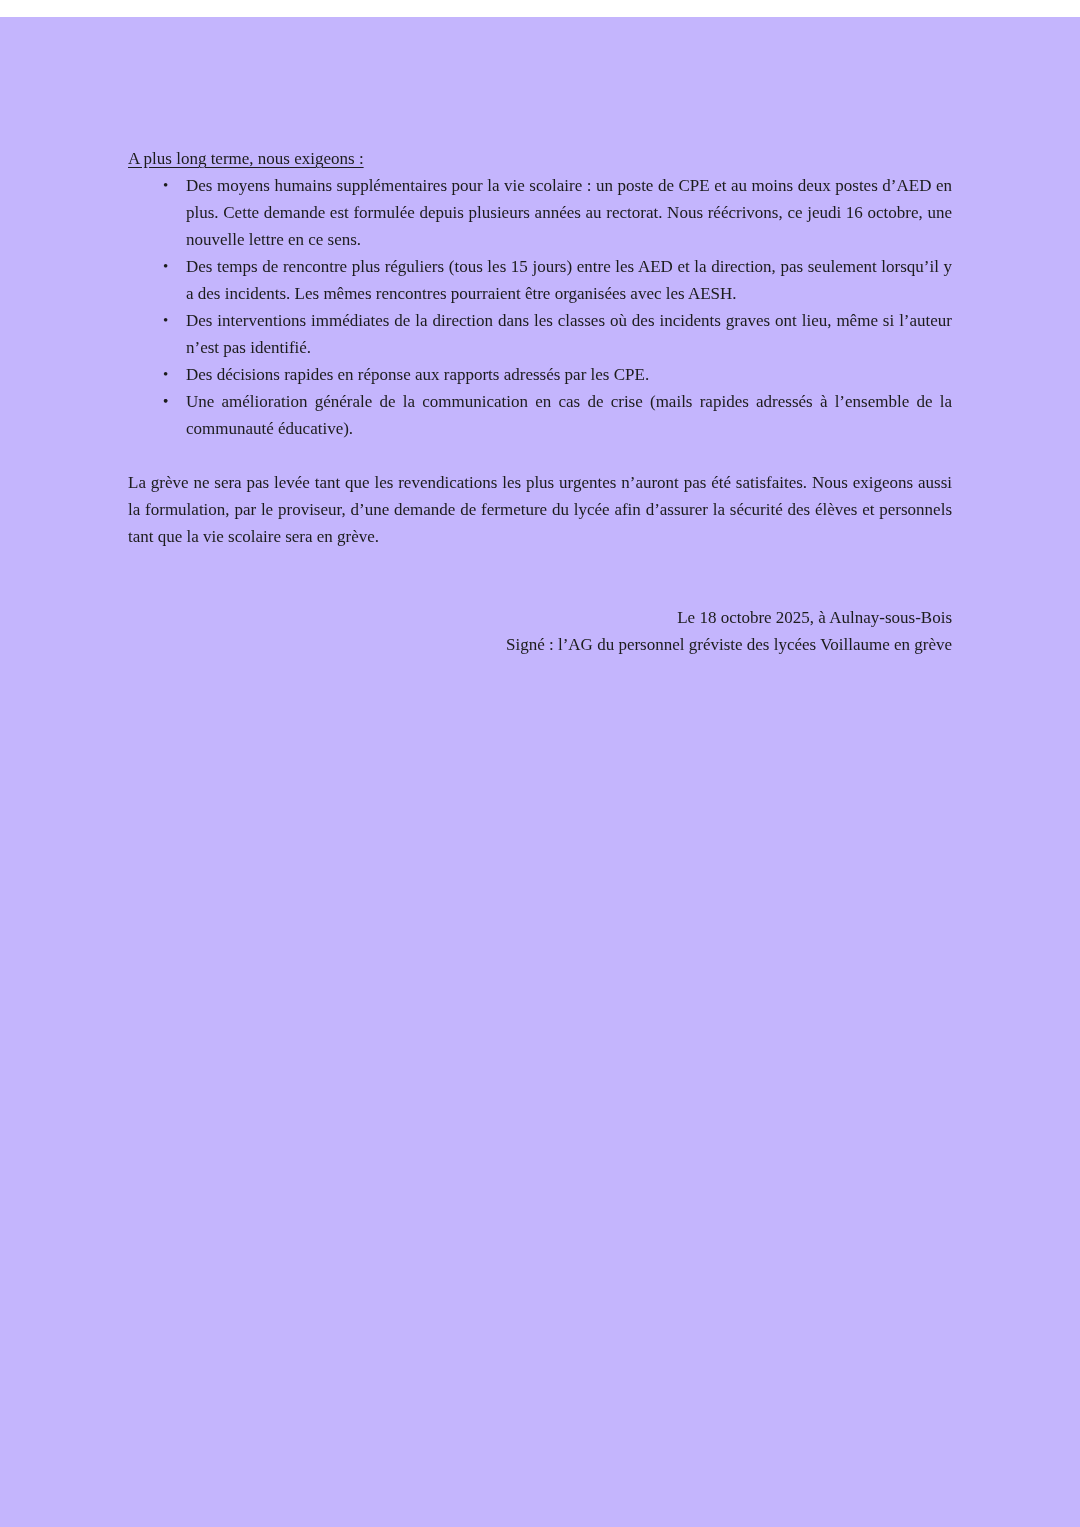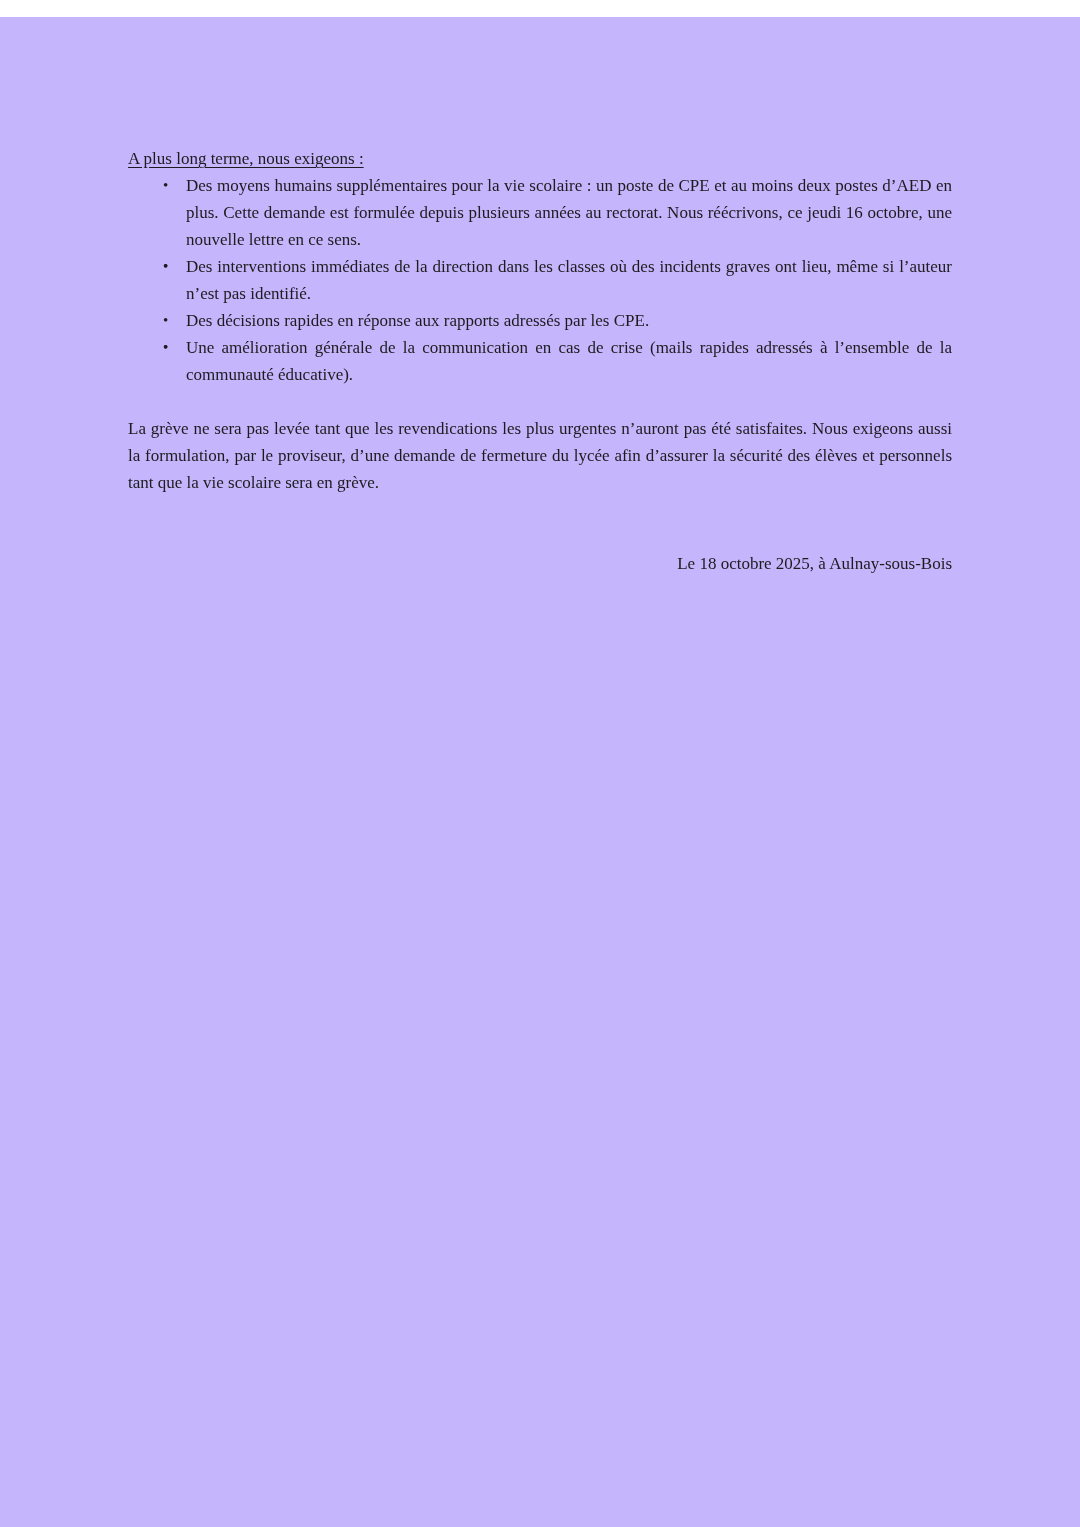--- a/index.html
+++ b/index.html
@@ -64,20 +64,21 @@
 
   <h1 class="heading">A plus long terme, nous exigeons :</h1>
 
   <ul class="demands">
     <li>
       <span class="bullet-glyph">•</span>
       <span>Des moyens humains supplémentaires pour la vie scolaire : un poste de CPE et au moins deux postes d’AED en plus. Cette demande est formulée depuis plusieurs années au rectorat. Nous réécrivons, ce jeudi 16 octobre, une nouvelle lettre en ce sens.</span>
     </li>
     <li>
       <span class="bullet-glyph">•</span>
+      <span>Des temps de rencontre plus réguliers (tous les 15 jours) entre les AED et la direction, pas seulement lorsqu’il y a des incidents. Les mêmes rencontres pourraient être organisées avec les AESH.</span>
     </li>
     <li>
       <span class="bullet-glyph">•</span>
       <span>Des interventions immédiates de la direction dans les classes où des incidents graves ont lieu, même si l’auteur n’est pas identifié.</span>
     </li>
     <li>
       <span class="bullet-glyph">•</span>
       <span>Des décisions rapides en réponse aux rapports adressés par les CPE.</span>
     </li>
     <li>
@@ -86,15 +87,16 @@
     <li>
       <span class="bullet-glyph">•</span>
       <span>Une amélioration générale de la communication en cas de crise (mails rapides adressés à l’ensemble de la communauté éducative).</span>
     </li>
   </ul>
 
   <p class="closing">La grève ne sera pas levée tant que les revendications les plus urgentes n’auront pas été satisfaites. Nous exigeons aussi la formulation, par le proviseur, d’une demande de fermeture du lycée afin d’assurer la sécurité des élèves et personnels tant que la vie scolaire sera en grève.</p>
 
   <div class="signature">
     <p>Le 18 octobre 2025, à Aulnay-sous-Bois</p>
+    <p>Signé : l’AG du personnel gréviste des lycées Voillaume en grève</p>
   </div>
 
 </div>
 
 </body></html>

